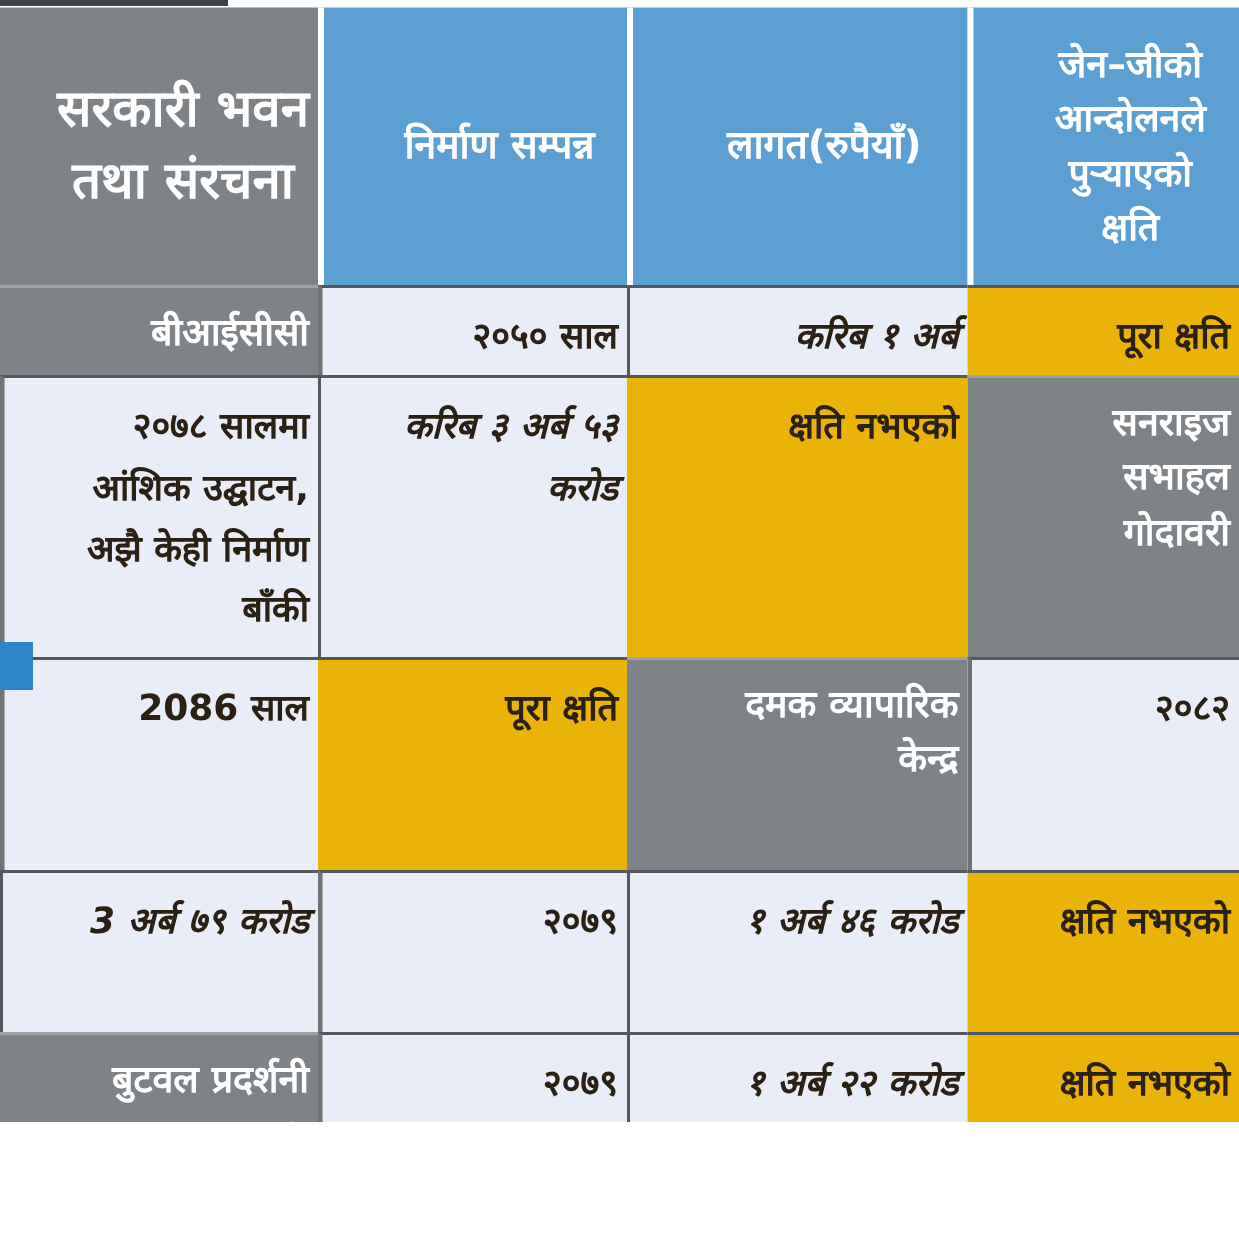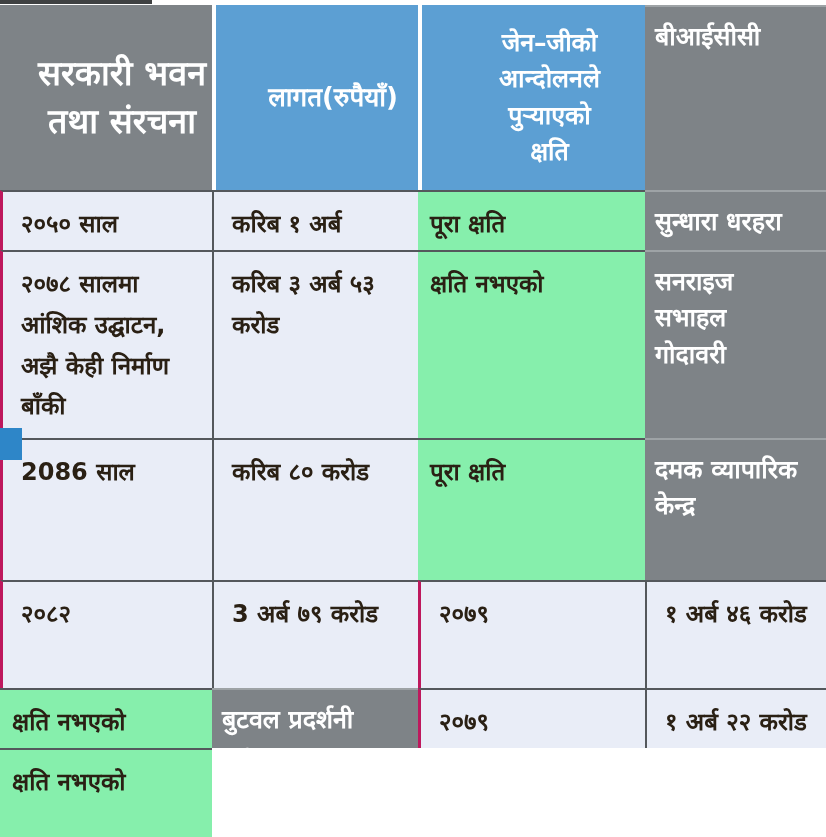--- a/index.html
+++ b/index.html
@@ -21,20 +21,21 @@
   .tbl{
     position:absolute;left:0;top:5px;width:826px;height:832px;
     display:grid;
     grid-template-columns:212px 206px 227px 181px;
     grid-template-rows:185px 60px 188px 142px 108px 60px 89px;
   }
   .cell{
     box-sizing:border-box;
     white-space:pre-line;
     overflow:hidden;
+    text-align:right;
   }
   
   .hdr{
     background:#5c9fd3;color:#ffffff;font-weight:bold;
     display:flex;align-items:center;justify-content:center;text-align:center;
     font-size:26px;line-height:1.5;padding-left:32px;
   }
   .hdr.c1{
     background:#7e8387;font-size:34px;line-height:1.4;
   }
@@ -43,60 +44,59 @@
   
   .bd{
     font-size:24px;font-weight:600;line-height:1.7;
     color:#2a2014;padding:12px 6px 0 18px;
   }
   .bd.c1{
     background:#7e8387;color:#ffffff;font-weight:bold;
     padding-left:10px;line-height:1.45;font-size:25px;
     border-top:2px solid #9ea3a6;
   }
-  .bd.c2{background:#e9edf7;border-top:2px solid #54585c;border-left:3px solid #be185d;}
-  .bd.c3{background:#e9edf7;border-top:2px solid #54585c;border-left:2px solid #54585c;}
-  .bd.c4{background:#86efac;border-top:2px solid #54585c;padding-left:12px;}
+  .bd.c2{background:#e9edf7;border-top:2px solid #54585c;border-left:3px solid #737373;}
+  .bd.c3{background:#e9edf7;border-top:2px solid #54585c;border-left:2px solid #54585c;font-style:italic;}
+  .bd.c4{background:#eab308;border-top:2px solid #54585c;padding-left:12px;}
 </style>
 </head>
 <body>
 
 <div class="canvas">
   <div class="top-sliver"></div>
   <div class="marker"></div>
 
   <div class="tbl">
 
     <div class="cell hdr c1">सरकारी भवन
 तथा संरचना</div>
+    <div class="cell hdr c2">निर्माण सम्पन्न</div>
     <div class="cell hdr c3">लागत(रुपैयाँ)</div>
     <div class="cell hdr c4">जेन–जीको
 आन्दोलनले
 पुऱ्याएको
 क्षति</div>
 
     <div class="cell bd c1">बीआईसीसी</div>
     <div class="cell bd c2">२०५० साल</div>
     <div class="cell bd c3">करिब १ अर्ब</div>
     <div class="cell bd c4">पूरा क्षति</div>
 
-    <div class="cell bd c1">सुन्धारा धरहरा</div>
     <div class="cell bd c2">२०७८ सालमा
 आंशिक उद्घाटन,
 अझै केही निर्माण
 बाँकी</div>
     <div class="cell bd c3">करिब ३ अर्ब ५३
 करोड</div>
     <div class="cell bd c4">क्षति नभएको</div>
 
     <div class="cell bd c1">सनराइज
 सभाहल
 गोदावरी</div>
     <div class="cell bd c2">2086 साल</div>
-    <div class="cell bd c3">करिब ८० करोड</div>
     <div class="cell bd c4">पूरा क्षति</div>
 
     <div class="cell bd c1">दमक व्यापारिक
 केन्द्र</div>
     <div class="cell bd c2">२०८२</div>
     <div class="cell bd c3">3 अर्ब ७९ करोड</div>
 
     <div class="cell bd c2">२०७९</div>
     <div class="cell bd c3">१ अर्ब ४६ करोड</div>
     <div class="cell bd c4">क्षति नभएको</div>

